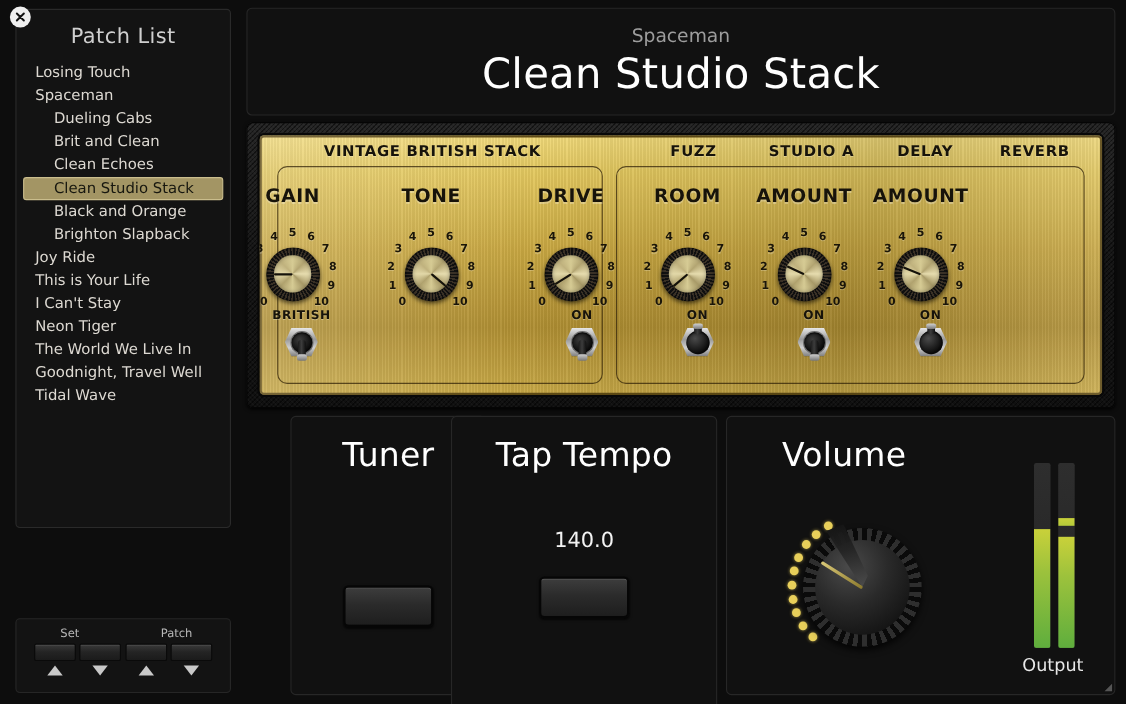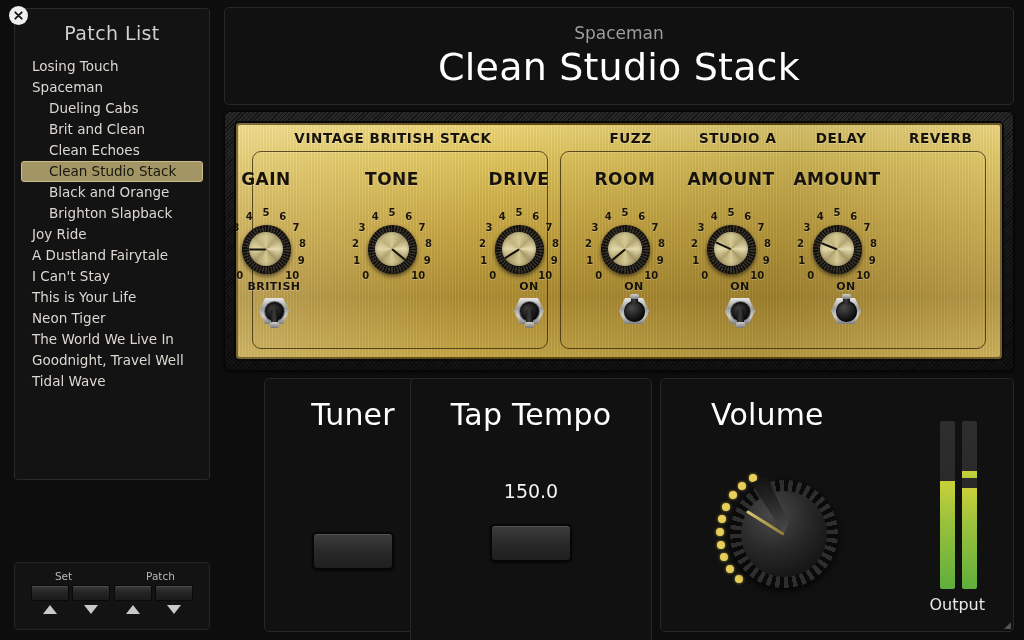--- a/index.html
+++ b/index.html
@@ -372,23 +372,22 @@
     <div class="patch-list" id="patch-list">
         <div class="patch-item">Losing Touch</div>
         <div class="patch-item">Spaceman</div>
         <div class="patch-item child">Dueling Cabs</div>
         <div class="patch-item child">Brit and Clean</div>
         <div class="patch-item child">Clean Echoes</div>
         <div class="patch-item child selected">Clean Studio Stack</div>
         <div class="patch-item child">Black and Orange</div>
         <div class="patch-item child">Brighton Slapback</div>
         <div class="patch-item">Joy Ride</div>
-        <div class="patch-item">A Dustland Fairytale</div>
+        <div class="patch-item">This is Your Life</div>
         <div class="patch-item">I Can't Stay</div>
-        <div class="patch-item">This is Your Life</div>
         <div class="patch-item">Neon Tiger</div>
         <div class="patch-item">The World We Live In</div>
         <div class="patch-item">Goodnight, Travel Well</div>
         <div class="patch-item">Tidal Wave</div>
       </div>
   </div>
 
   <div class="transport">
     <div class="transport-labels">
       <div class="tl">Set</div>
@@ -619,21 +618,21 @@
 
   <div class="panel" id="panel-tuner">
     <div class="panel-title">Tuner</div>
     <div id="tuner-btn-wrap">
       <div class="pad-btn"></div>
     </div>
   </div>
 
   <div class="panel" id="panel-tempo">
     <div class="panel-title">Tap Tempo</div>
-    <div class="tempo-value">150.0</div>
+    <div class="tempo-value">140.0</div>
     <div id="tempo-btn-wrap">
       <div class="pad-btn"></div>
     </div>
   </div>
 
   <div class="panel" id="panel-volume">
     <div class="panel-title">Volume</div>
     <div class="vol-knob-area">
       <div class="led-arc" id="led-arc">
           <div class="led" style="left: 29.7452px; top: 120.255px;"></div>

